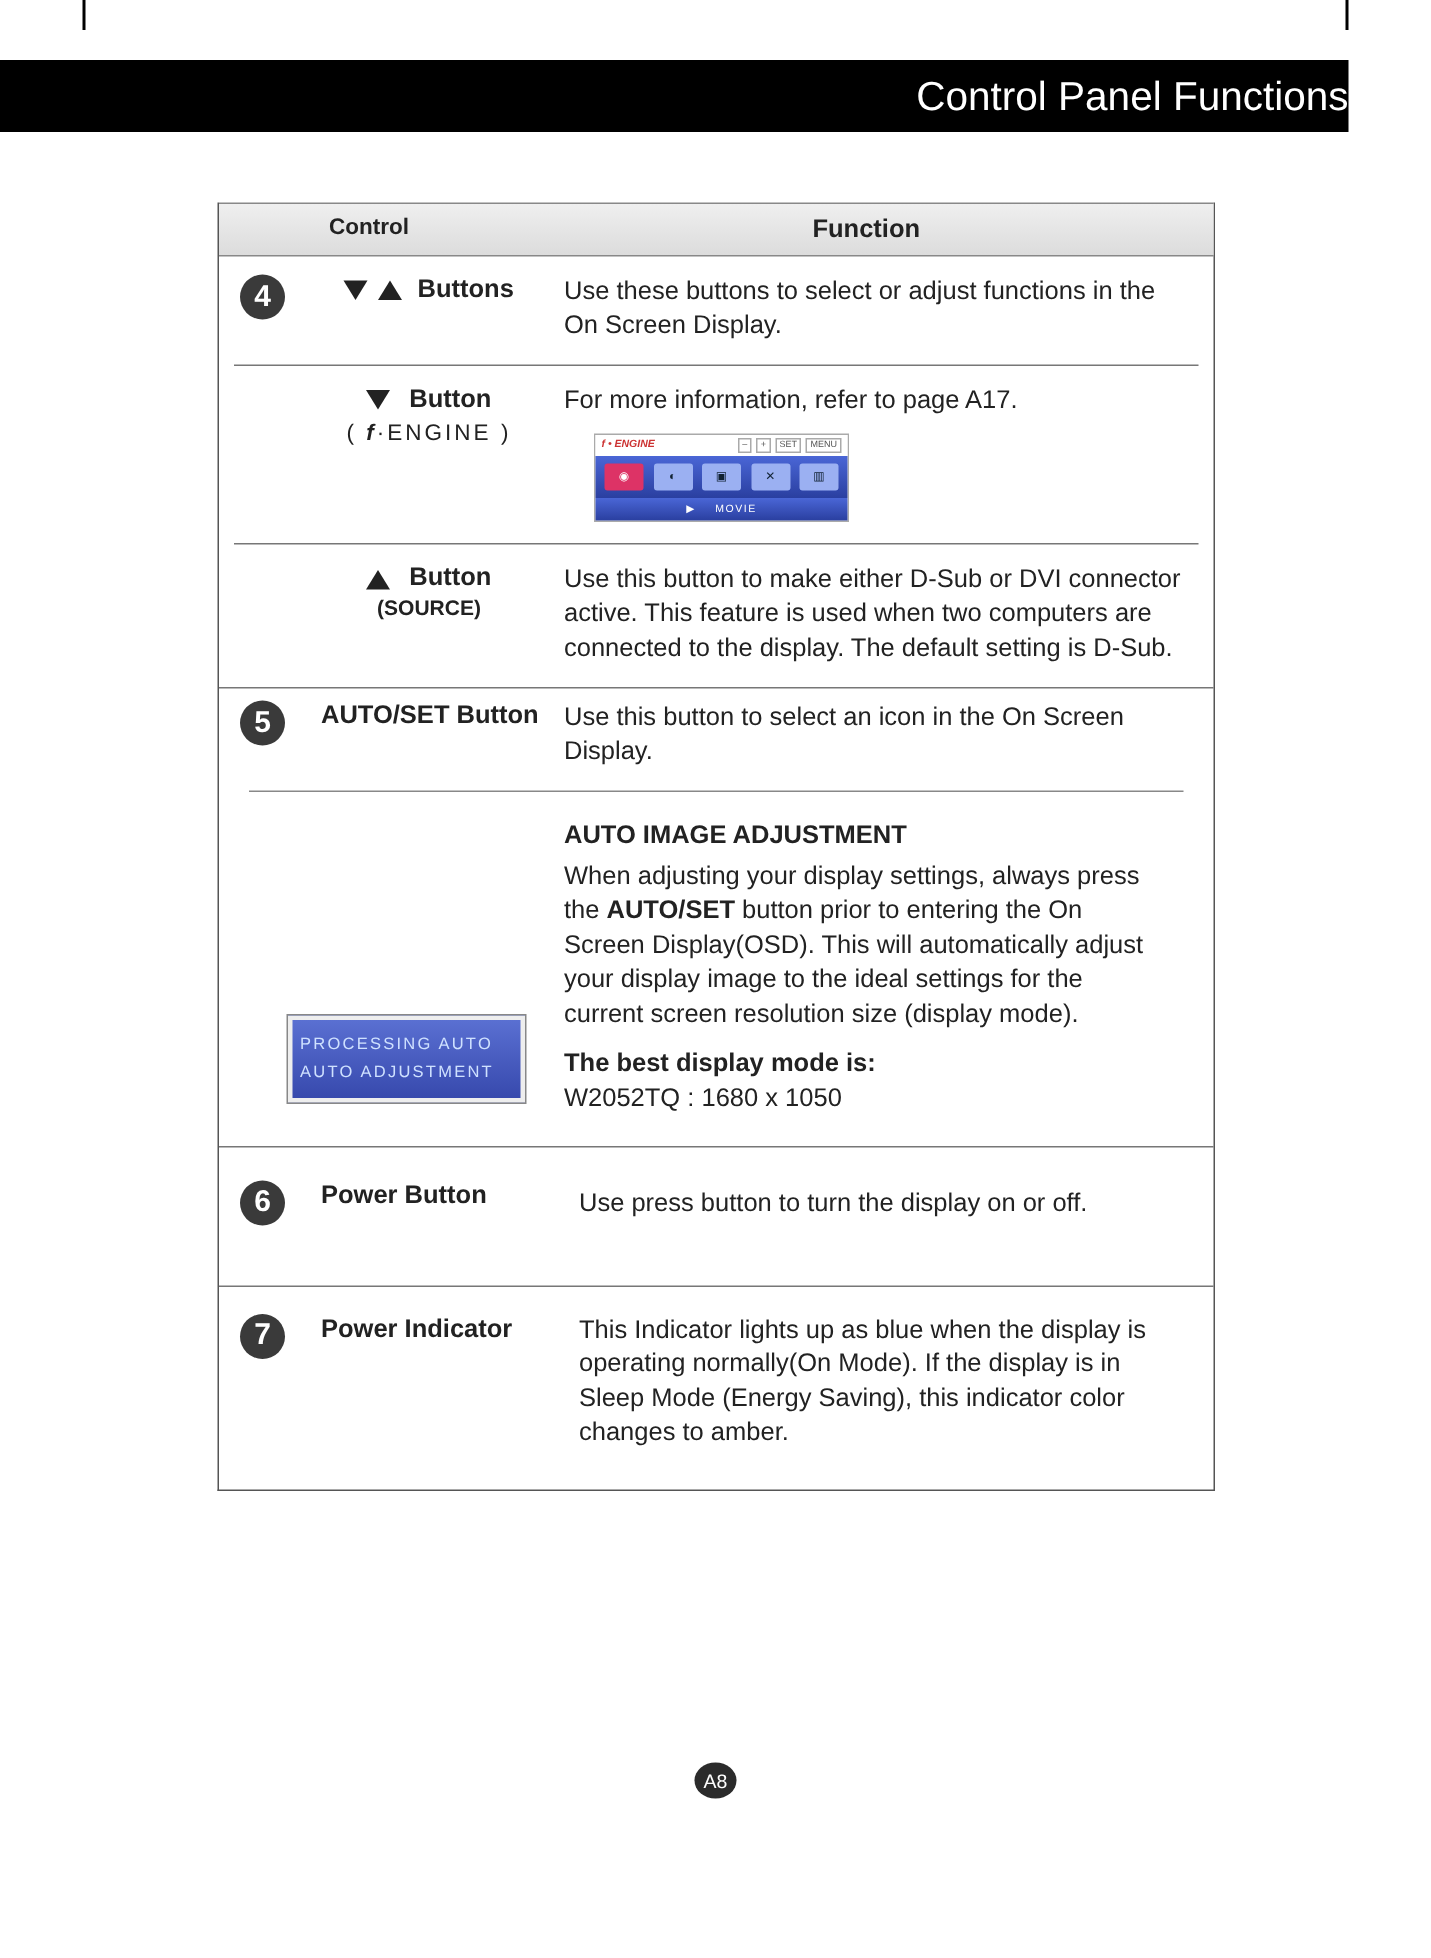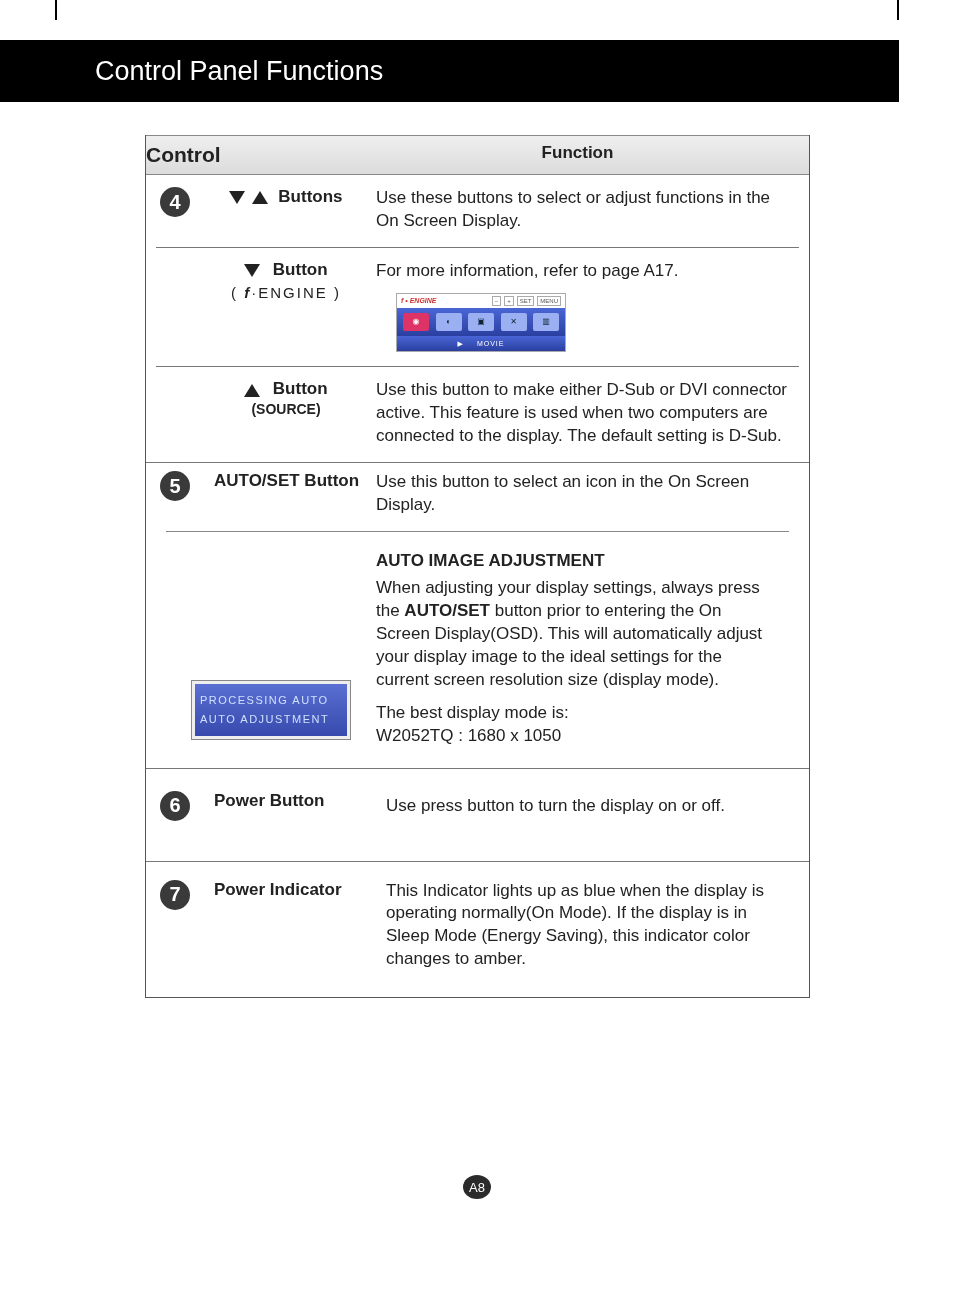--- a/index.html
+++ b/index.html
@@ -20,50 +20,52 @@
     background: #000;
   }
   .top-crop-marks::before { left: 55px; }
   .top-crop-marks::after  { right: 55px; }
 
   .header-band {
     position: absolute;
     top: 40px;
     left: 0;
     right: 55px;
-    height: 62px;
+    height: 48px;
     background: #000;
     color: #fff;
     display: flex;
     align-items: center;
     padding-left: 95px;
     font-size: 27px;
     font-weight: 400;
+    justify-content: flex-end;
   }
 
   .content {
     position: absolute;
     top: 135px;
     left: 145px;
     width: 665px;
     border: 1px solid #555;
     border-top: none;
   }
 
   .tbl-header {
     display: flex;
     background: linear-gradient(#efefef, #dcdcdc);
     border-top: 1px solid #888;
     border-bottom: 1px solid #888;
   }
   .tbl-header .col-ctrl {
     width: 200px;
+    text-align: center;
     font-weight: bold;
     padding: 7px 0;
-    font-size: 21px;
+    font-size: 15px;
   }
   .tbl-header .col-func {
     flex: 1;
     text-align: center;
     font-weight: bold;
     padding: 7px 0;
     font-size: 17px;
   }
 
   .section { border-bottom: 1px solid #777; padding: 8px 10px 20px 10px; }
@@ -251,21 +253,21 @@
         <div class="proc-box">
           <div>PROCESSING AUTO</div>
           <div>AUTO  ADJUSTMENT</div>
         </div>
       </div>
       <div class="func-text" style="padding-top:6px;">
         <div class="sect-heading">AUTO IMAGE ADJUSTMENT</div>
         <div>
           <span>When adjusting your display settings, always press the </span><b>AUTO/SET</b><span> button prior to entering the On Screen Display(OSD). This will automatically adjust your display image to the ideal settings for the current screen resolution size (display mode).</span>
         </div>
-        <div style="margin-top:10px;">The best display mode is:</div>
+        <div style="margin-top:10px;font-weight:bold;">The best display mode is:</div>
         <div>W2052TQ : 1680 x 1050</div>
       </div>
     </div>
   </div>
 
   <div class="section" style="padding-top:22px; padding-bottom:40px;">
     <div class="flex-row">
       <div style="width:40px; padding-left:4px;">
         <div class="badge">6</div>
       </div>

